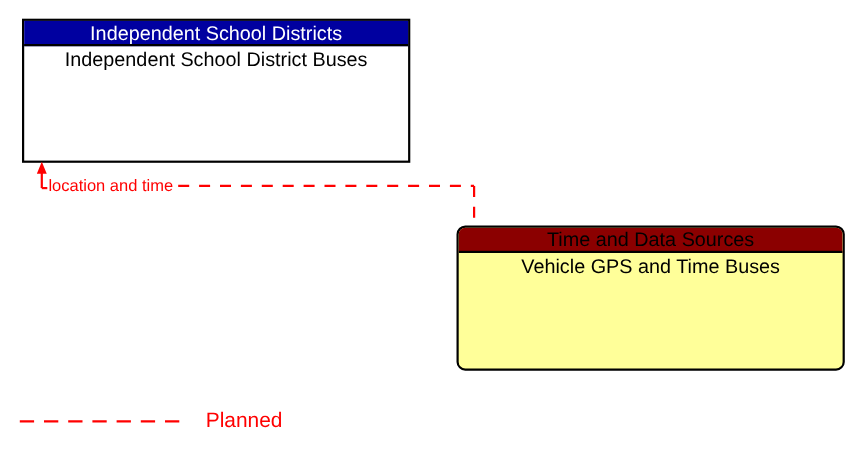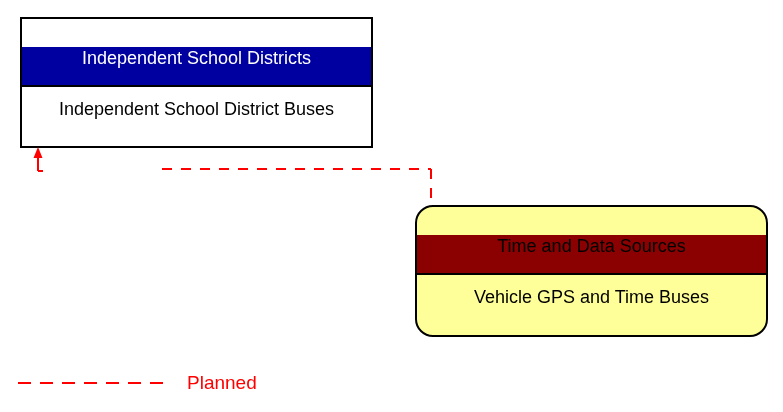--- a/index.html
+++ b/index.html
@@ -16,33 +16,32 @@
     background: #ffffff;
     font-family: "Liberation Sans", sans-serif;
     overflow: hidden;
   }
 
   .entity {
     position: absolute;
     border: 2px solid #000000;
   }
   .entity-header {
-    height: 40px;
+    height: 23px;
     line-height: 22px;
     text-align: center;
     font-size: 18px;
     border-bottom: 2px solid #000000;
     white-space: nowrap;
     overflow: hidden;
-    margin-top: 28px;
   }
   .entity-body {
     text-align: center;
     font-size: 18px;
-    padding-top: 12px;
+    padding-top: 2px;
     color: #000000;
     white-space: nowrap;
   }
 
   #entity1 {
     left: 20px;
     top: 17px;
     width: 353px;
     height: 131px;
     background: #ffffff;
@@ -51,21 +50,21 @@
     background: #0000A0;
     color: #ffffff;
   }
 
   #entity2 {
     left: 415px;
     top: 205px;
     width: 353px;
     height: 132px;
     background: #FFFF99;
-    border-radius: 18px;
+    border-radius: 8px;
     overflow: hidden;
   }
   #entity2 .entity-header {
     background: #8B0000;
     color: #000000;
   }
 
   svg.overlay {
     position: absolute;
     left: 0;
@@ -119,16 +118,17 @@
 
     <line x1="38" y1="171" x2="43" y2="171" stroke="#FF0000" stroke-width="2"></line>
 
     <line x1="162" y1="169" x2="431" y2="169" stroke="#FF0000" stroke-width="2" stroke-dasharray="10 9"></line>
 
     <line x1="431" y1="169" x2="431" y2="204" stroke="#FF0000" stroke-width="2" stroke-dasharray="10 9"></line>
 
     <line x1="18" y1="383" x2="170" y2="383" stroke="#FF0000" stroke-width="2" stroke-dasharray="13 9"></line>
   </svg>
 
+  <span class="flow-label">location and time</span>
 
   <span class="legend-label">Planned</span>
 
 </div>
 
 </body></html>

